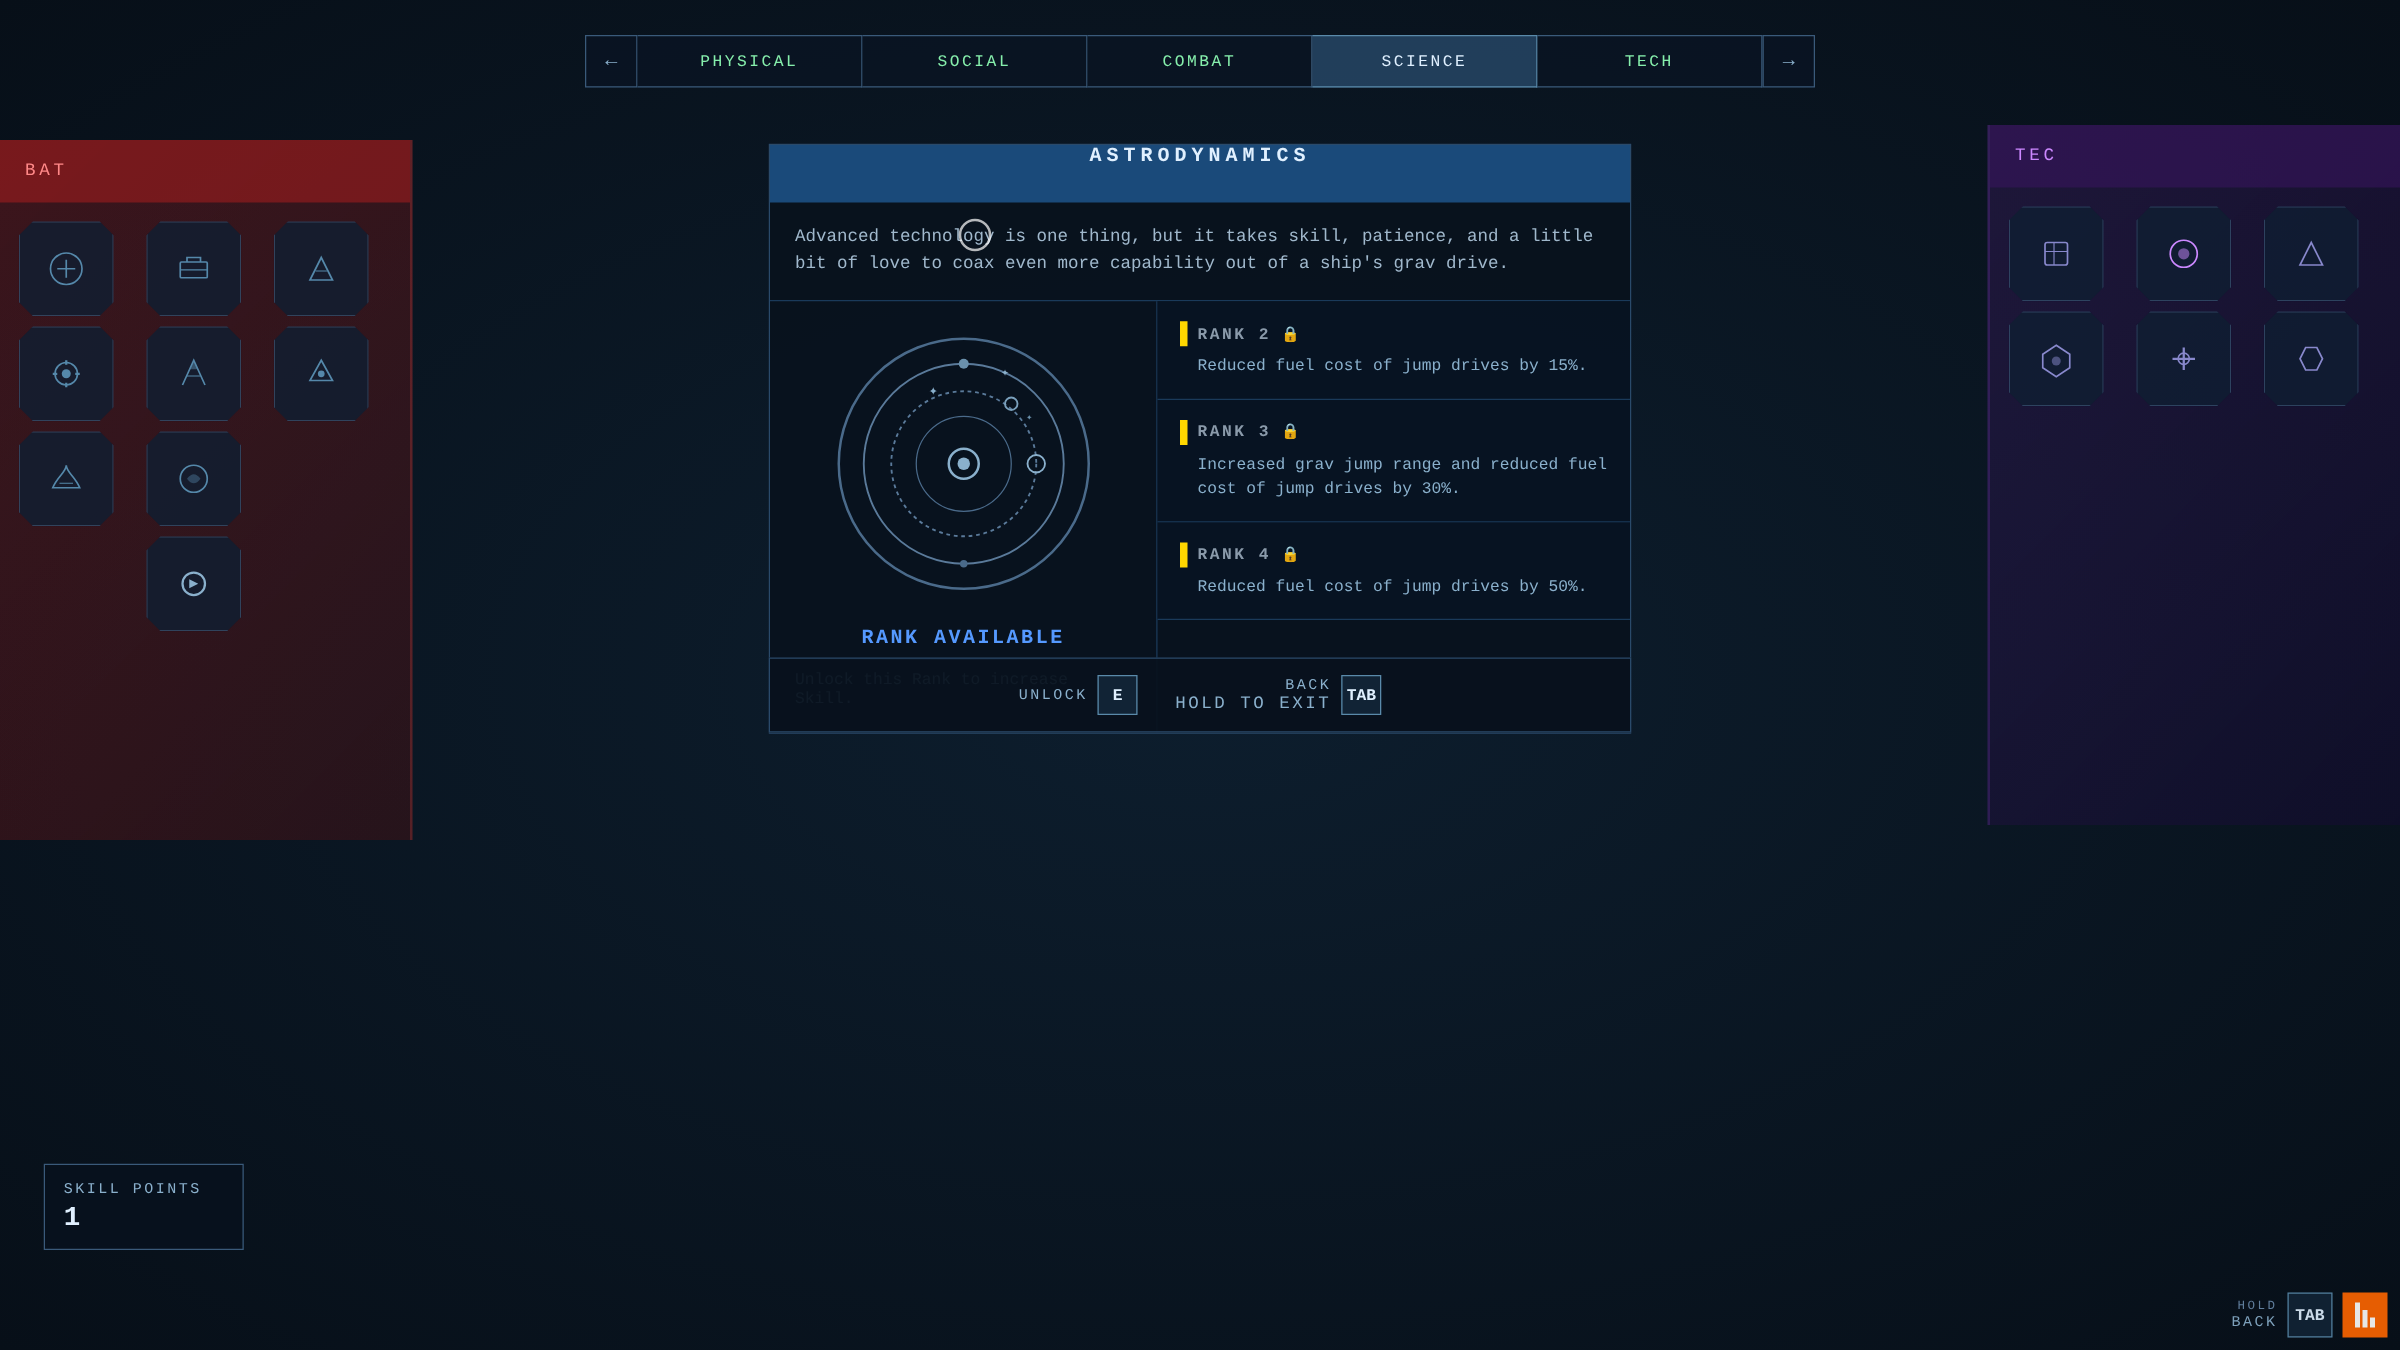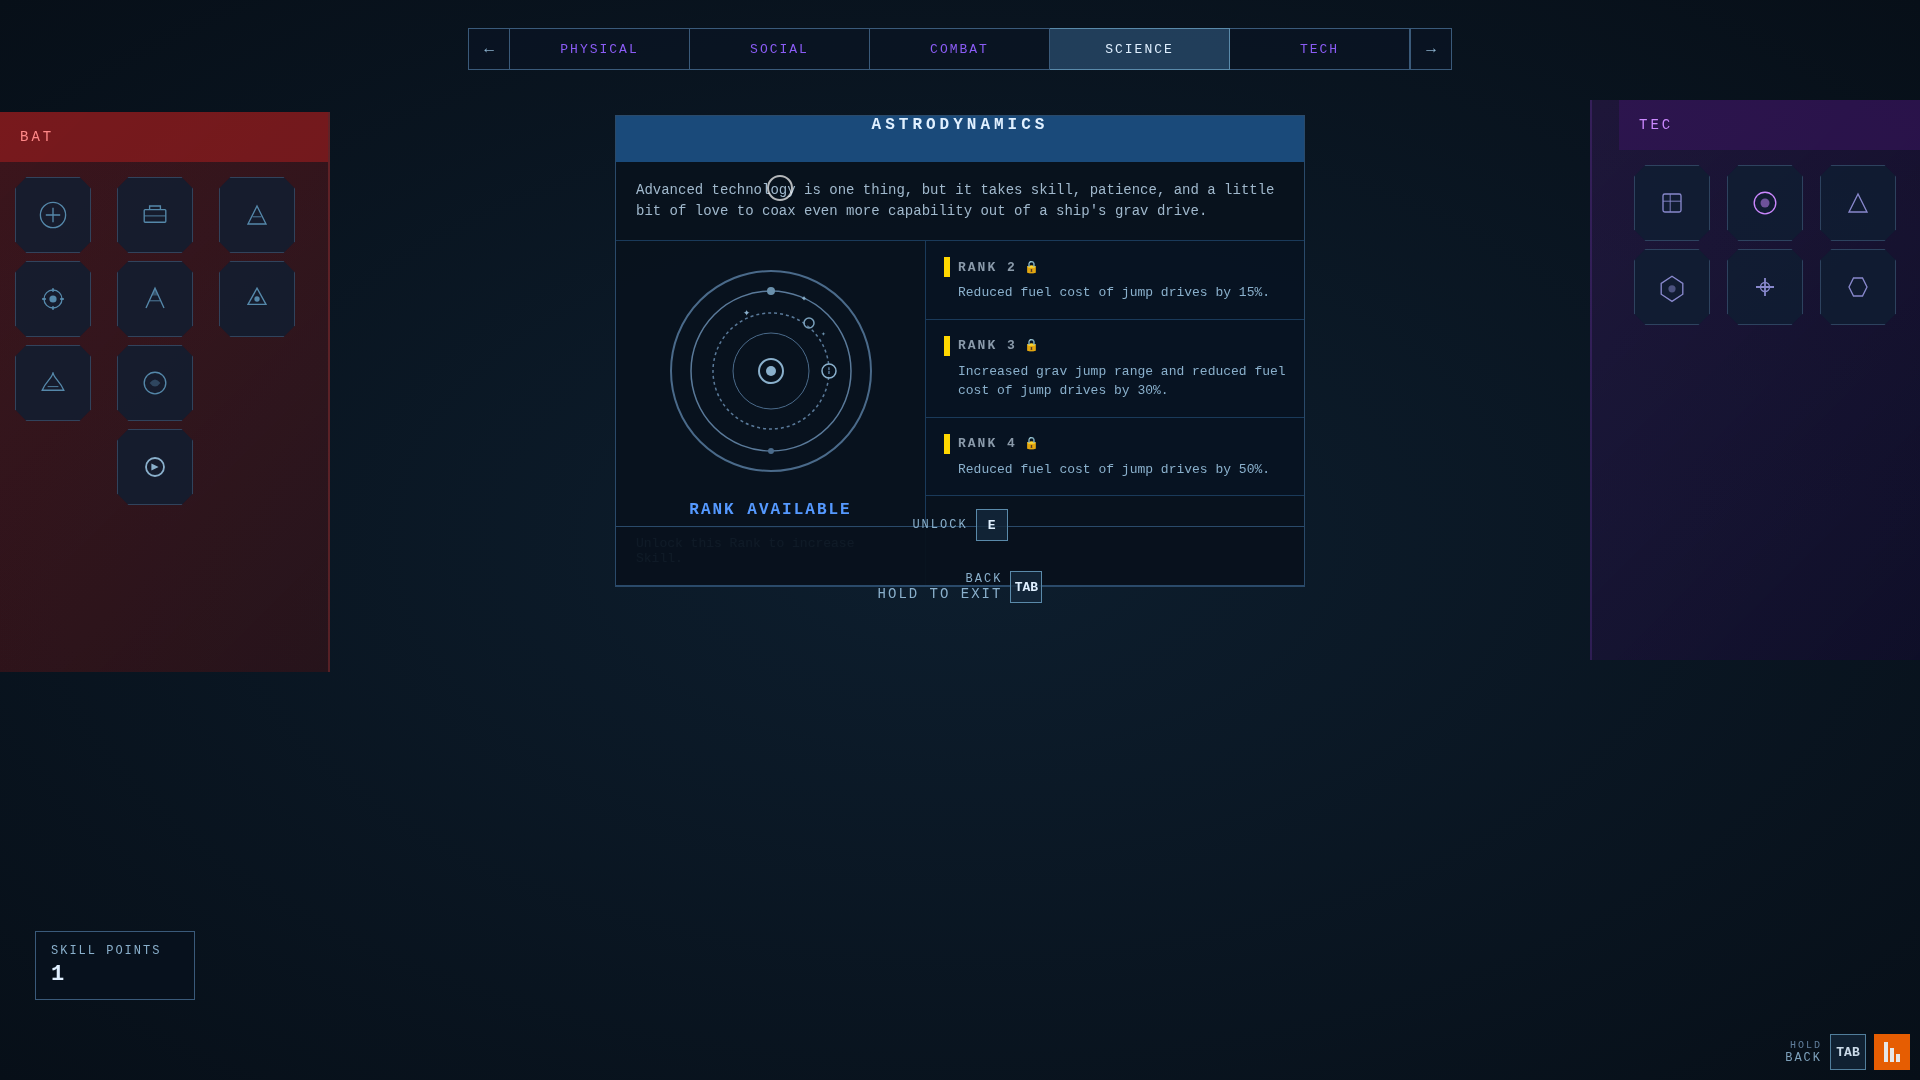--- a/index.html
+++ b/index.html
@@ -43,21 +43,21 @@
       justify-content: center;
       cursor: pointer;
       font-size: 16px;
     }
 
     .nav-tab {
       width: 180px;
       height: 42px;
       border: 1px solid #3a5a7a;
       background: rgba(10,20,35,0.8);
-      color: #8b5cf6;
+      color: #86efac;
       display: flex;
       align-items: center;
       justify-content: center;
       cursor: pointer;
       font-family: 'Courier New', monospace;
       font-size: 13px;
       letter-spacing: 2px;
       border-left: none;
     }
 
@@ -99,21 +99,20 @@
 
     
     .right-panel {
       position: absolute;
       right: 0;
       top: 100px;
       width: 330px;
       height: 560px;
       background: linear-gradient(135deg, rgba(80,30,120,0.3) 0%, rgba(20,10,50,0.5) 100%);
       border-left: 2px solid rgba(120,60,180,0.3);
-      padding-left: 27px;
     }
 
     .right-panel-header {
       width: 100%;
       height: 50px;
       background: rgba(60,20,100,0.5);
       display: flex;
       align-items: center;
       padding-left: 20px;
       font-size: 14px;
@@ -264,21 +263,20 @@
       transform: translateX(-50%);
       width: 690px;
       height: 60px;
       background: rgba(8,18,30,0.95);
       border: 1px solid #2a4a6a;
       border-top: 1px solid #2a4a6a;
       display: flex;
       align-items: center;
       justify-content: center;
       gap: 30px;
-      flex-direction: column;
     }
 
     .action-btn {
       display: flex;
       align-items: center;
       gap: 8px;
       cursor: pointer;
     }
 
     .key-badge {

